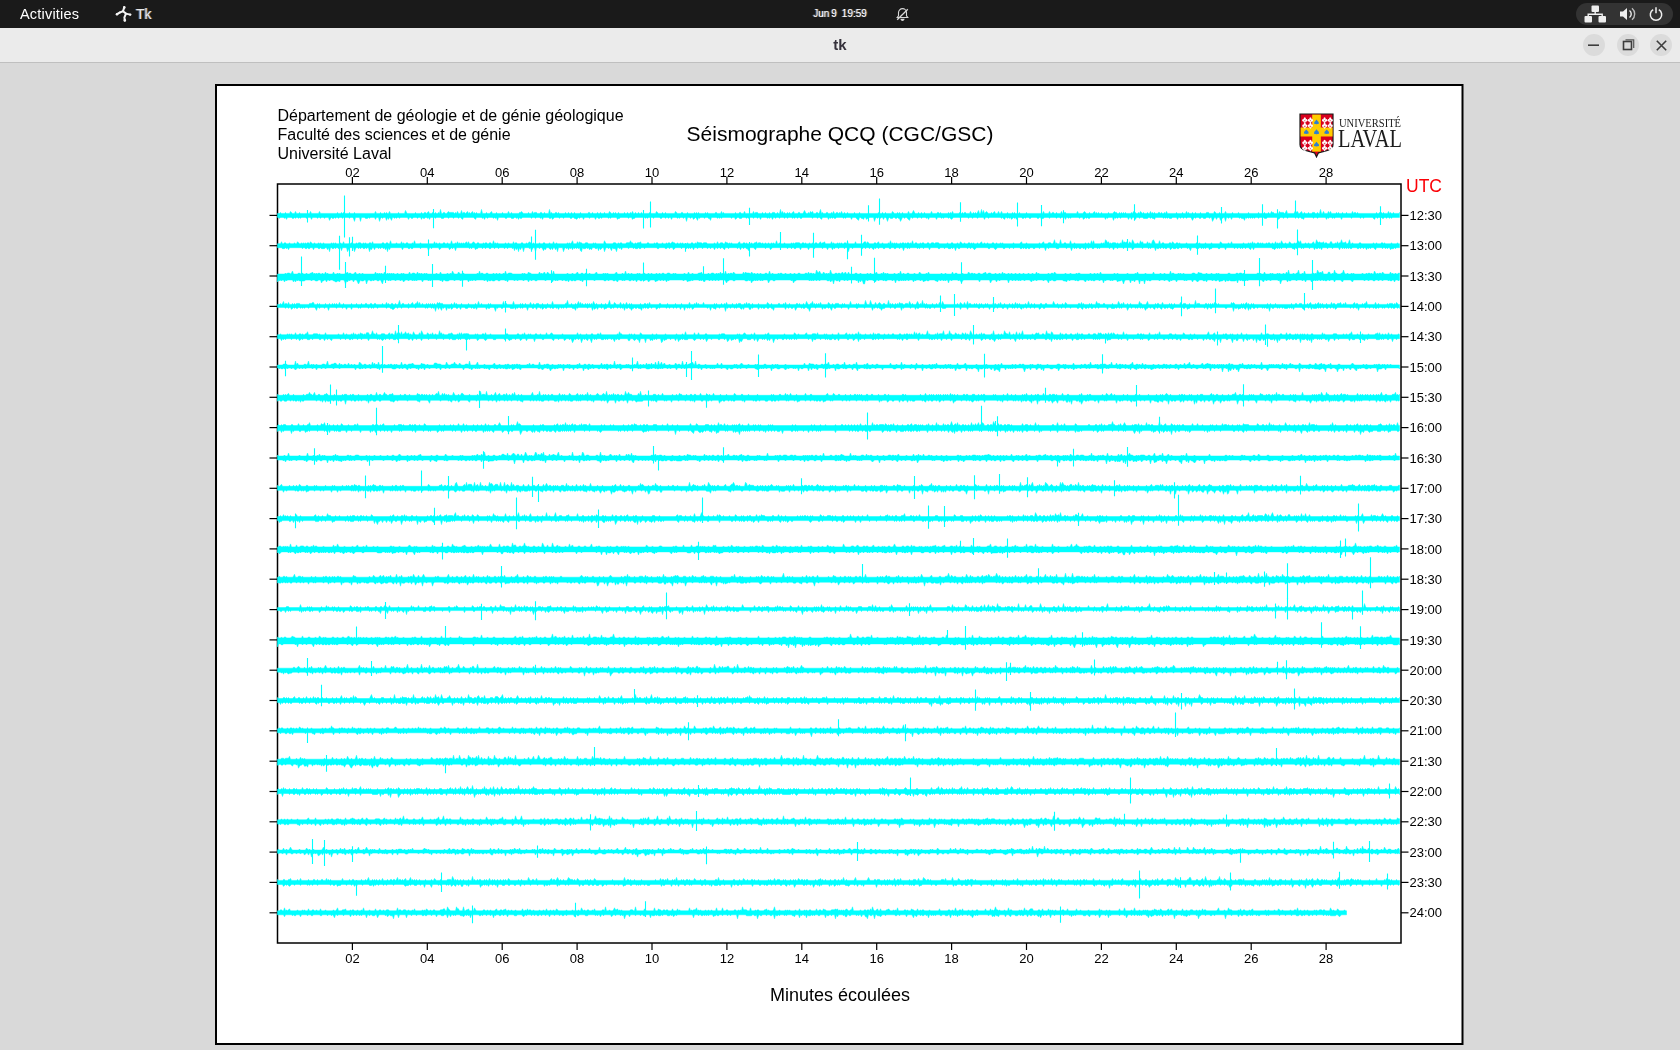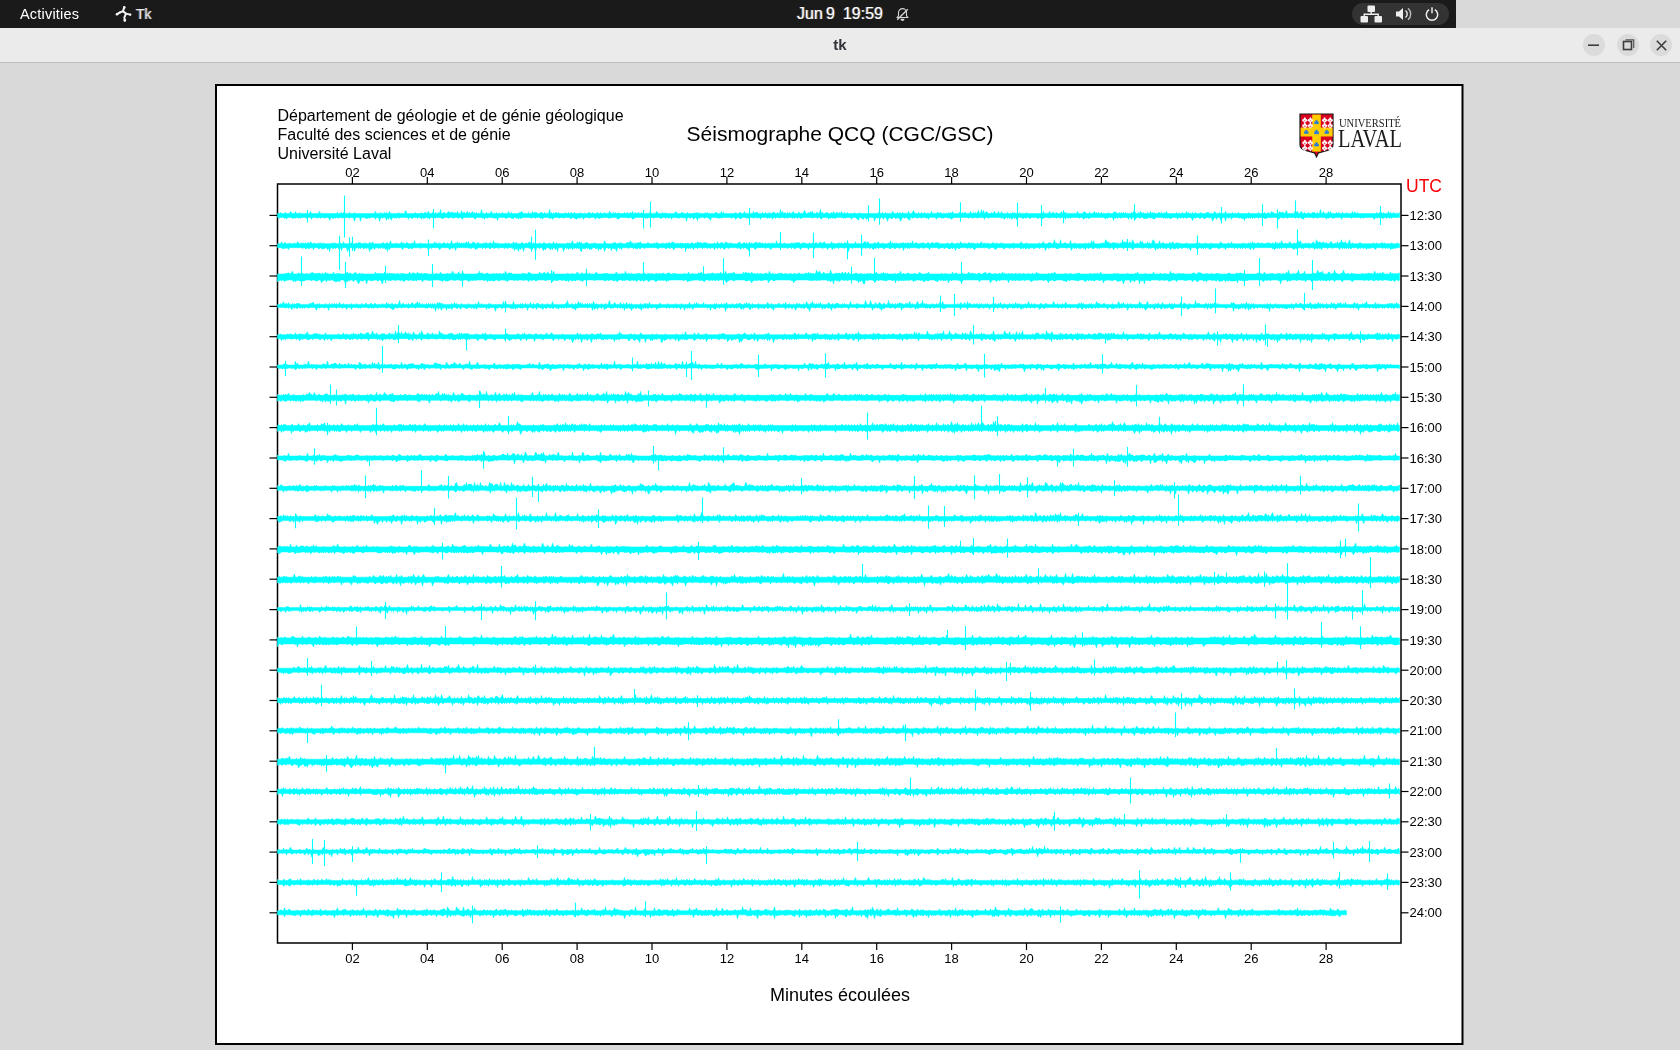--- a/index.html
+++ b/index.html
@@ -1,17 +1,17 @@
 <!DOCTYPE html>
 <html><head><meta charset="utf-8"><title>tk</title><style>
 html,body{margin:0;padding:0;width:1680px;height:1050px;overflow:hidden;background:#d9d9d9;font-family:"Liberation Sans",sans-serif;}
-#topbar{position:absolute;left:0;top:0;width:1456px;height:28px;background:#1a1a1a;color:#fff;}
+#topbar{position:absolute;left:0;top:0;width:1680px;height:28px;background:#1a1a1a;color:#fff;}
 #topbar .act{position:absolute;left:20px;top:0;line-height:28px;font-size:14.5px;letter-spacing:.2px;}
 #topbar .tkapp{position:absolute;left:136px;top:0;line-height:28px;font-size:14px;color:#e8e8e8;}
-#topbar .clock{position:absolute;left:760px;width:160px;text-align:center;top:0;line-height:28px;font-size:16px;}
+#topbar .clock{position:absolute;left:760px;width:160px;text-align:center;top:0;line-height:28px;font-size:10px;}
 #tray{position:absolute;right:7px;top:3px;width:97px;height:22px;background:#333;border-radius:12px;}
 #titlebar{position:absolute;left:0;top:28px;width:1680px;height:35px;background:#ebebeb;border-bottom:1px solid #bfbfbf;box-sizing:border-box;}
 #titlebar .t{position:absolute;left:0;width:1680px;text-align:center;top:0;line-height:34px;font-size:15px;font-weight:bold;color:#35313b;}
 .wbtn{position:absolute;top:34px;width:22px;height:22px;border-radius:50%;background:#dbdbdb;}
 #plotsvg{position:absolute;left:0;top:63px;}
 </style></head><body>
 <div id="topbar">
     <span class="act">Activities</span>
     <svg style="position:absolute;left:115px;top:5px" width="18" height="18" viewBox="0 0 18 18">
       <g stroke="#f4f4f4" stroke-width="2" fill="none" stroke-linecap="round">

